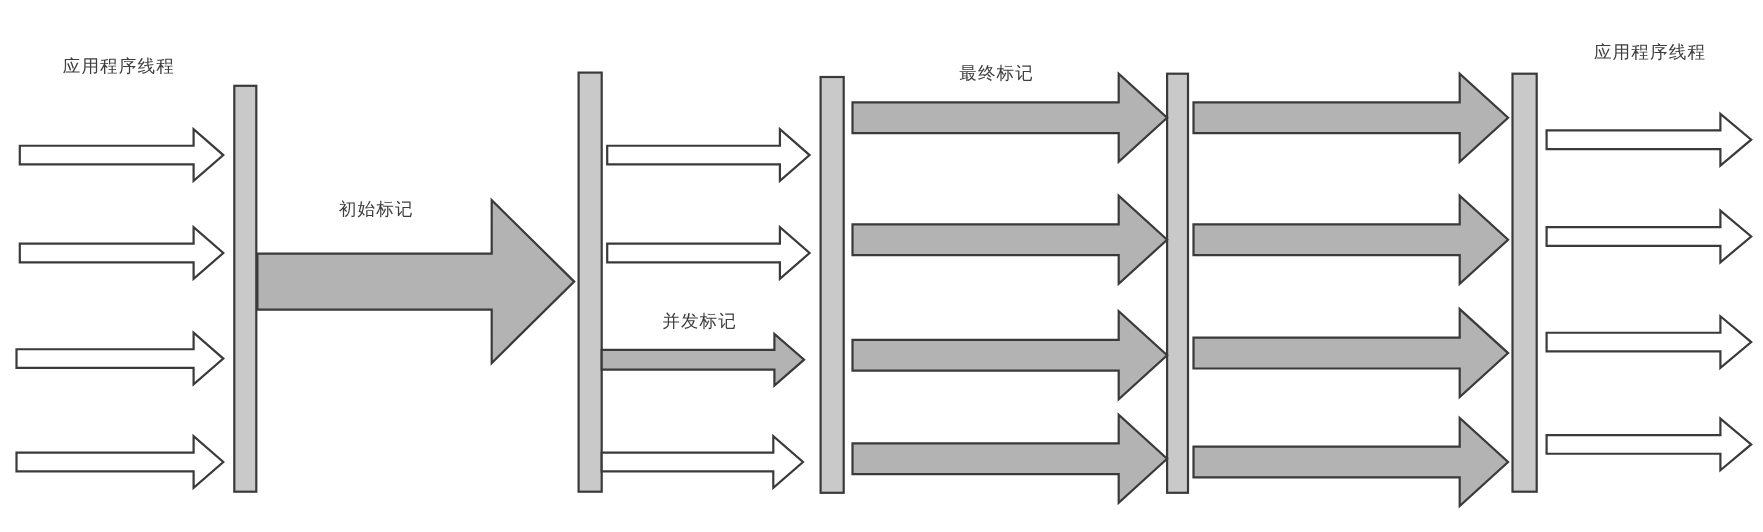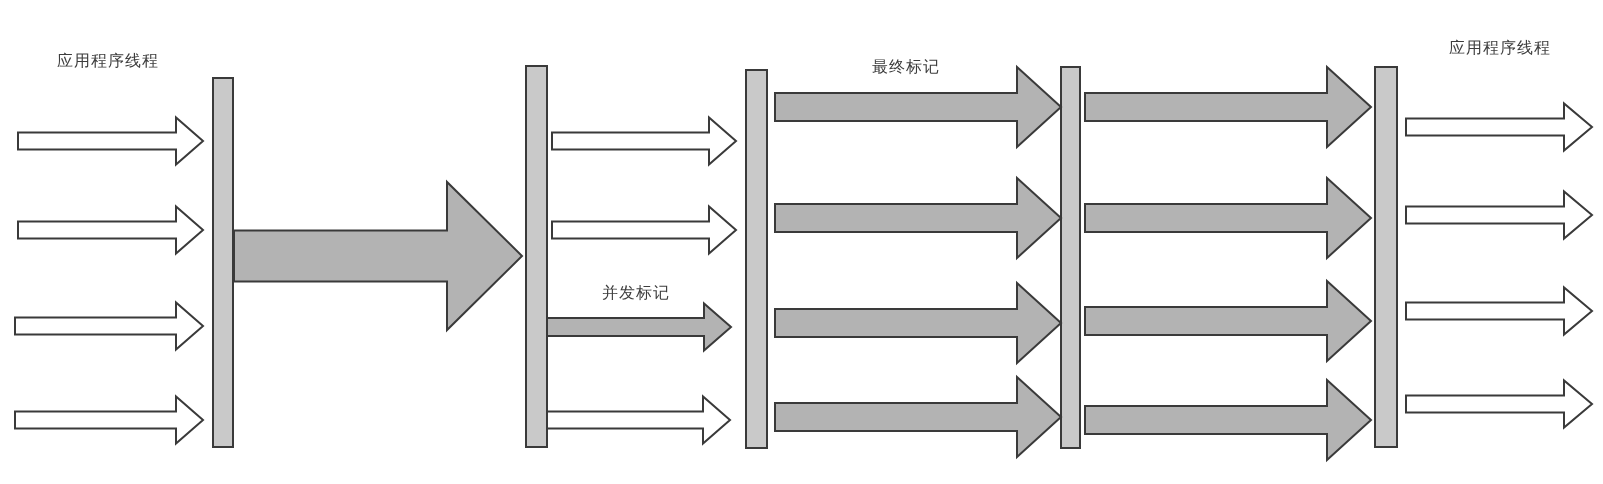--- a/index.html
+++ b/index.html
@@ -49,16 +49,17 @@
       <polygon points="1085,204 1327,204 1327,178 1371,218 1327,258 1327,232 1085,232" fill="#b3b3b3" stroke="#3a3a3a" stroke-width="2" stroke-linejoin="miter"></polygon>
       <polygon points="1085,307 1327,307 1327,281 1371,321 1327,361 1327,335 1085,335" fill="#b3b3b3" stroke="#3a3a3a" stroke-width="2" stroke-linejoin="miter"></polygon>
       <polygon points="1085,406 1327,406 1327,380 1371,420 1327,460 1327,434 1085,434" fill="#b3b3b3" stroke="#3a3a3a" stroke-width="2" stroke-linejoin="miter"></polygon>
       <polygon points="1406,118.5 1564,118.5 1564,103.5 1592,127 1564,150.5 1564,135.5 1406,135.5" fill="#ffffff" stroke="#3a3a3a" stroke-width="2" stroke-linejoin="miter"></polygon>
       <polygon points="1406,206.5 1564,206.5 1564,191.5 1592,215 1564,238.5 1564,223.5 1406,223.5" fill="#ffffff" stroke="#3a3a3a" stroke-width="2" stroke-linejoin="miter"></polygon>
       <polygon points="1406,302.5 1564,302.5 1564,287.5 1592,311 1564,334.5 1564,319.5 1406,319.5" fill="#ffffff" stroke="#3a3a3a" stroke-width="2" stroke-linejoin="miter"></polygon>
       <polygon points="1406,395.5 1564,395.5 1564,380.5 1592,404 1564,427.5 1564,412.5 1406,412.5" fill="#ffffff" stroke="#3a3a3a" stroke-width="2" stroke-linejoin="miter"></polygon>
     </svg>
 
   <div class="diagram-label" style="left: 108px; top: 61px; color: rgb(61, 61, 61);">应用程序线程</div>
+  <div class="diagram-label" style="left: 342px; top: 191px; color: rgb(61, 61, 61);">初始标记</div>
   <div class="diagram-label" style="left: 906px; top: 67px; color: rgb(61, 61, 61);">最终标记</div>
   <div class="diagram-label" style="left: 636px; top: 293px; color: rgb(61, 61, 61);">并发标记</div>
   <div class="diagram-label" style="left: 1500px; top: 48px; color: rgb(61, 61, 61);">应用程序线程</div>
 </div>
 
 </body></html>

